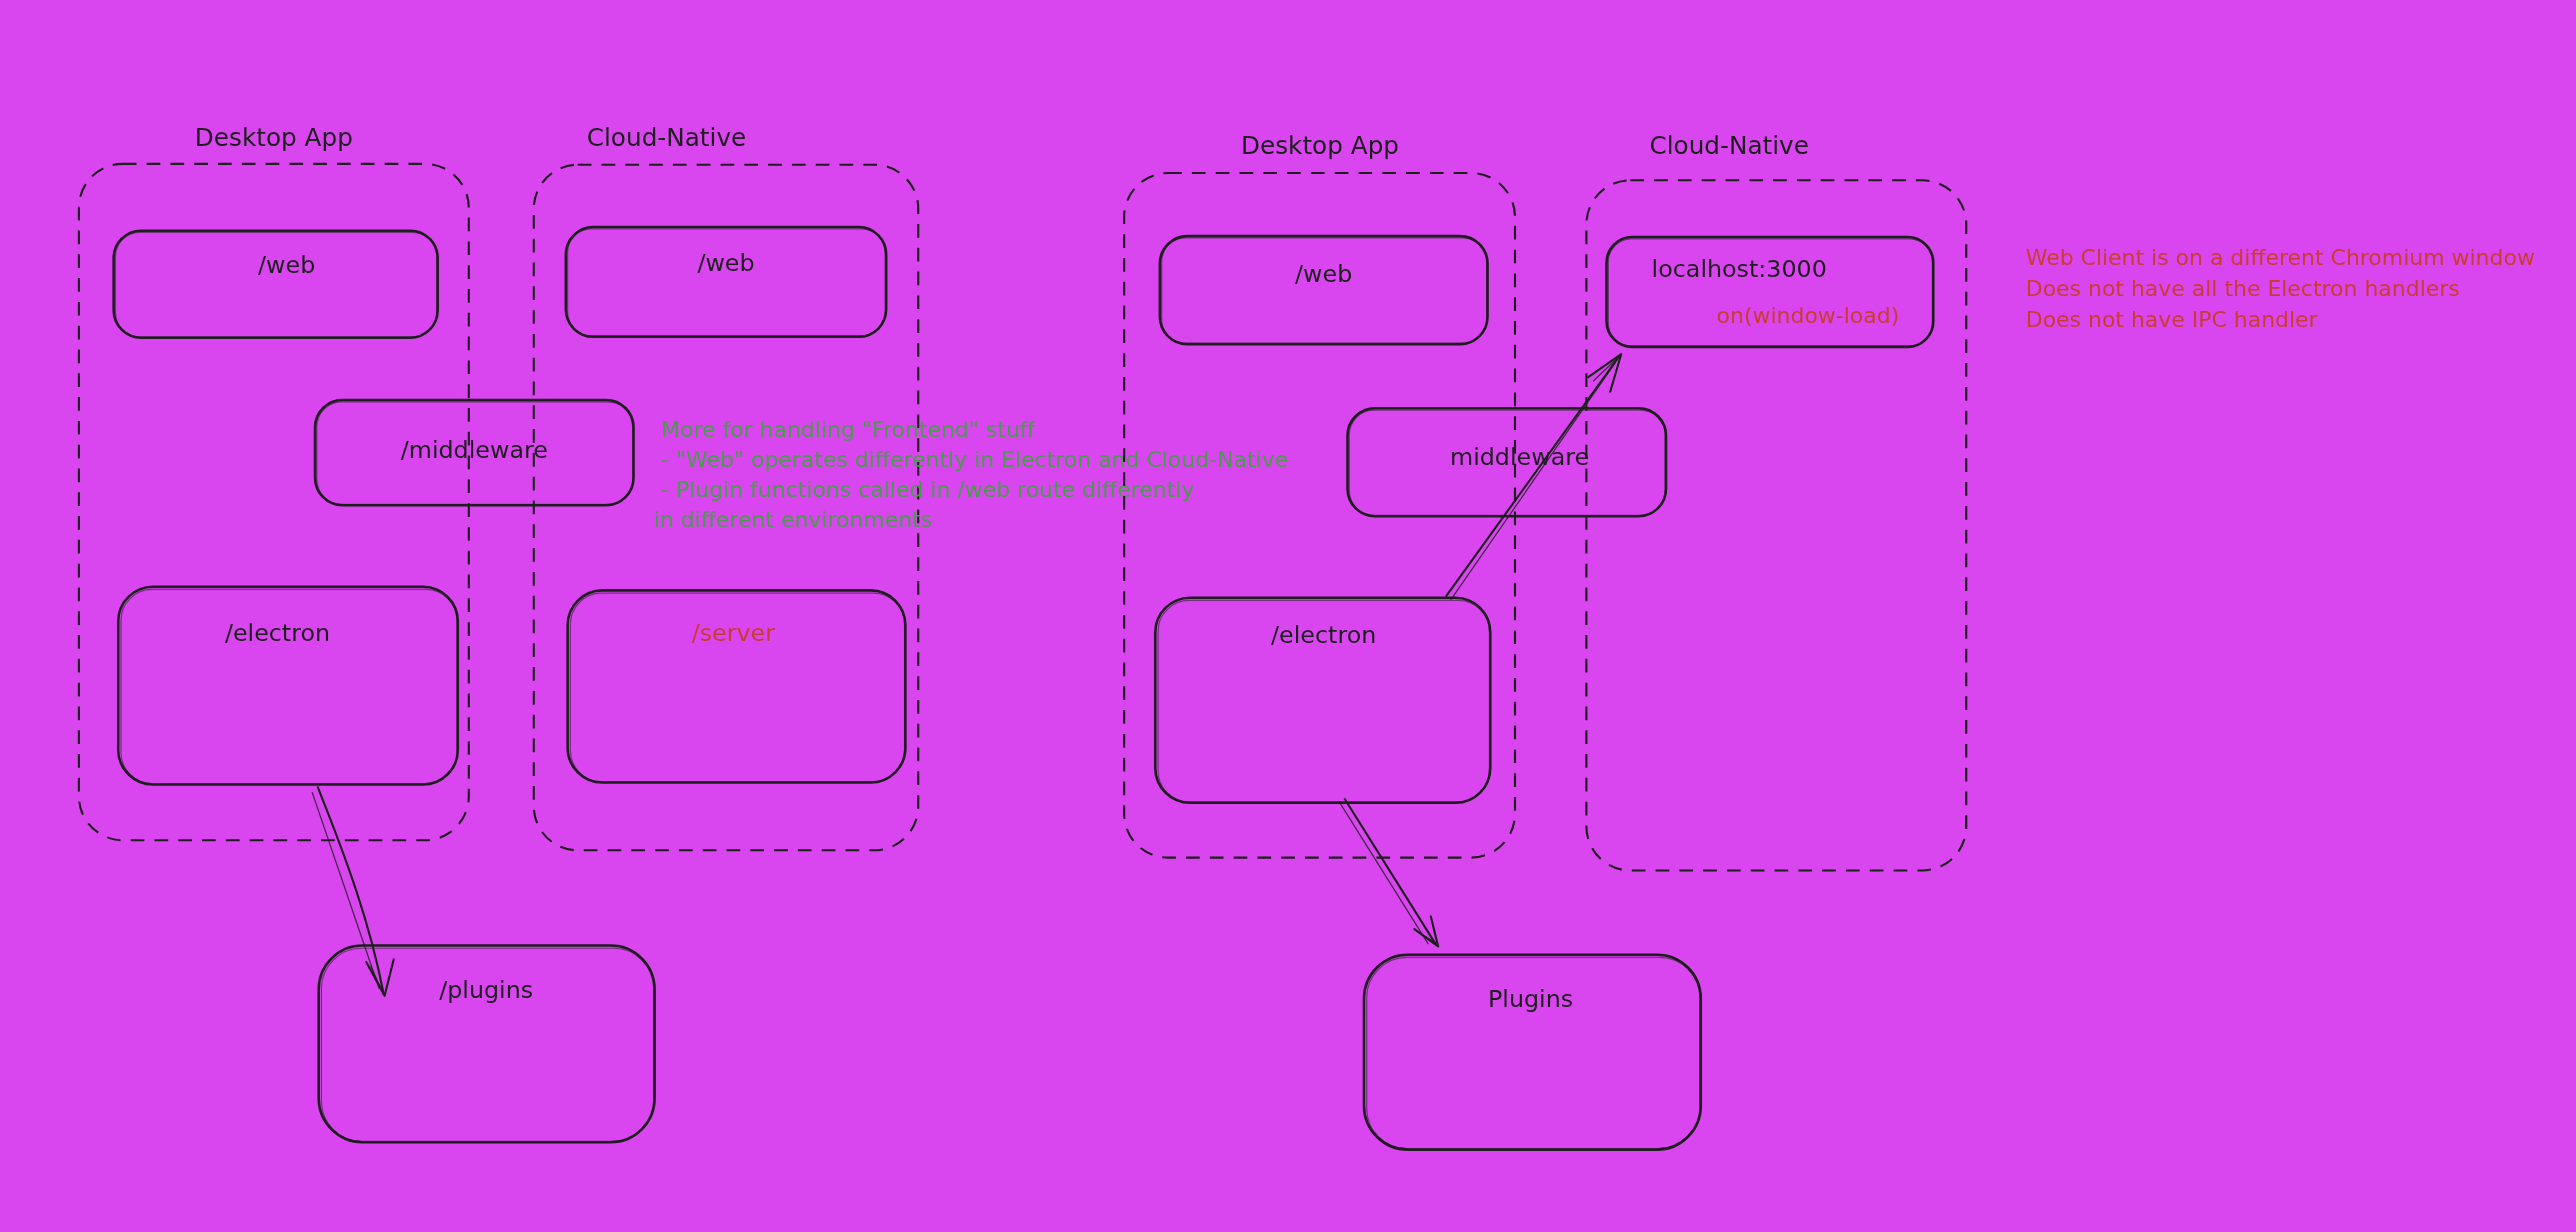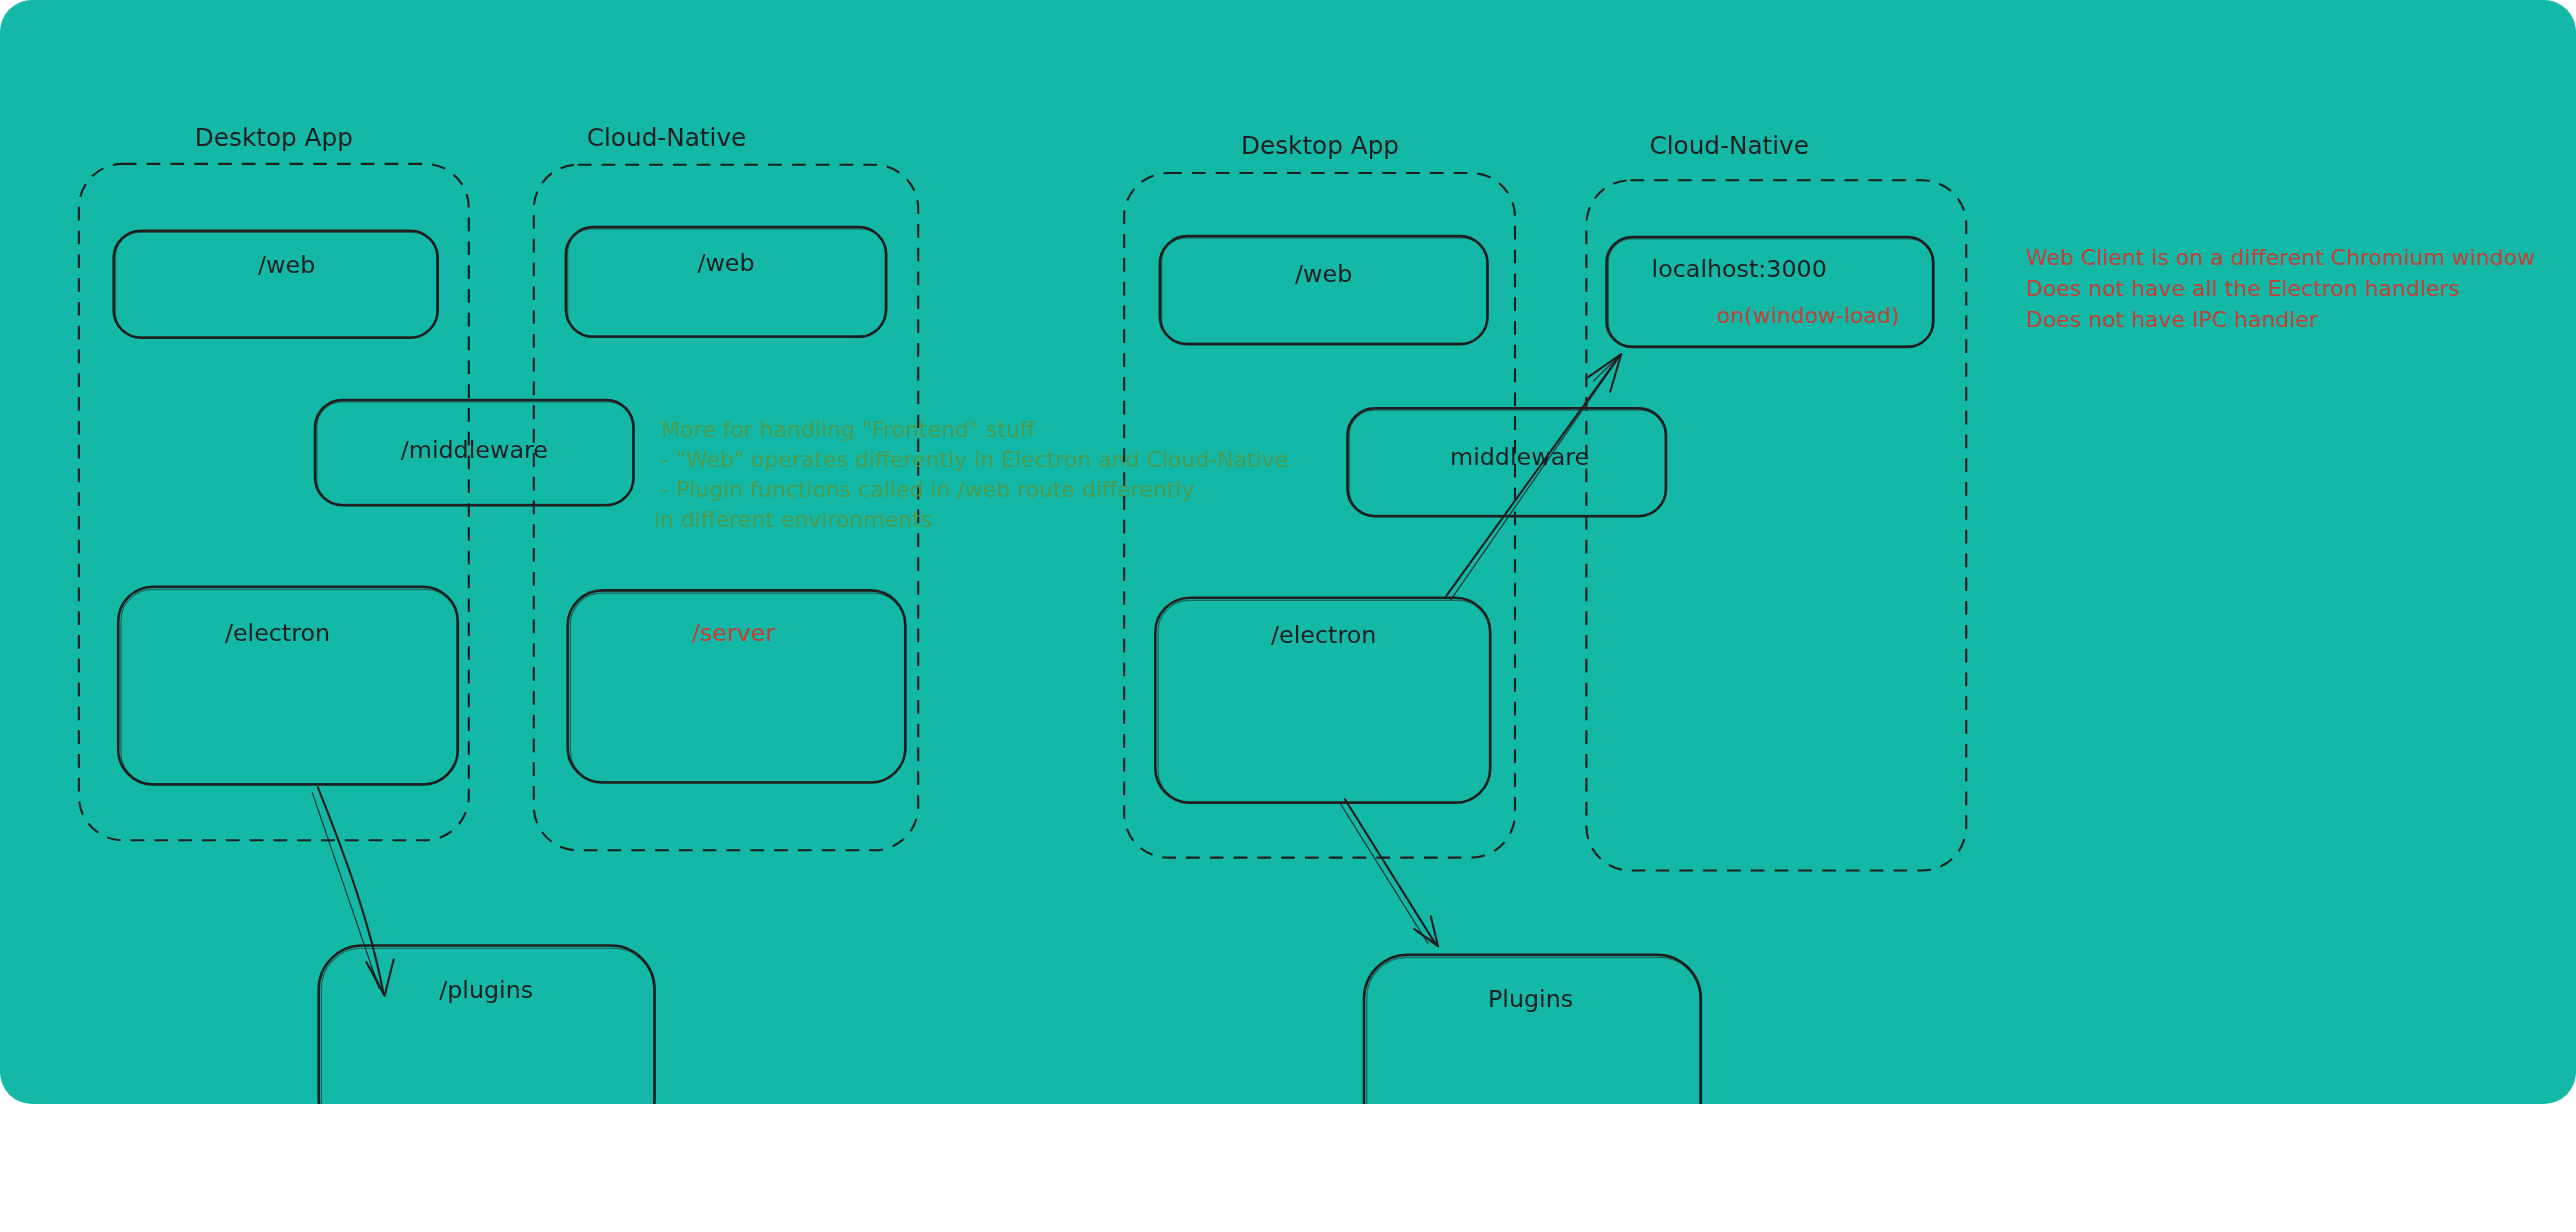--- a/index.html
+++ b/index.html
@@ -3,24 +3,23 @@
 <meta charset="utf-8">
 <style>
   html, body {
     margin: 0;
     padding: 0;
     background: #ffffff;
   }
   .stage {
     position: relative;
     width: 2576px;
-    height: 1104px;
-    background: #14b8a6;
+    height: 1232px;
+    background: #d946ef;
     overflow: hidden;
-    border-radius: 32px;
   }
   svg { display: block; }
   svg text {
     font-family: "DejaVu Sans", "Liberation Sans", sans-serif;
     fill: #1e1e1e;
     white-space: pre;
   }
   .section-label { font-size: 27px; }
   .box-label   { font-size: 26px; }
   .sub-label   { font-size: 24px; }

